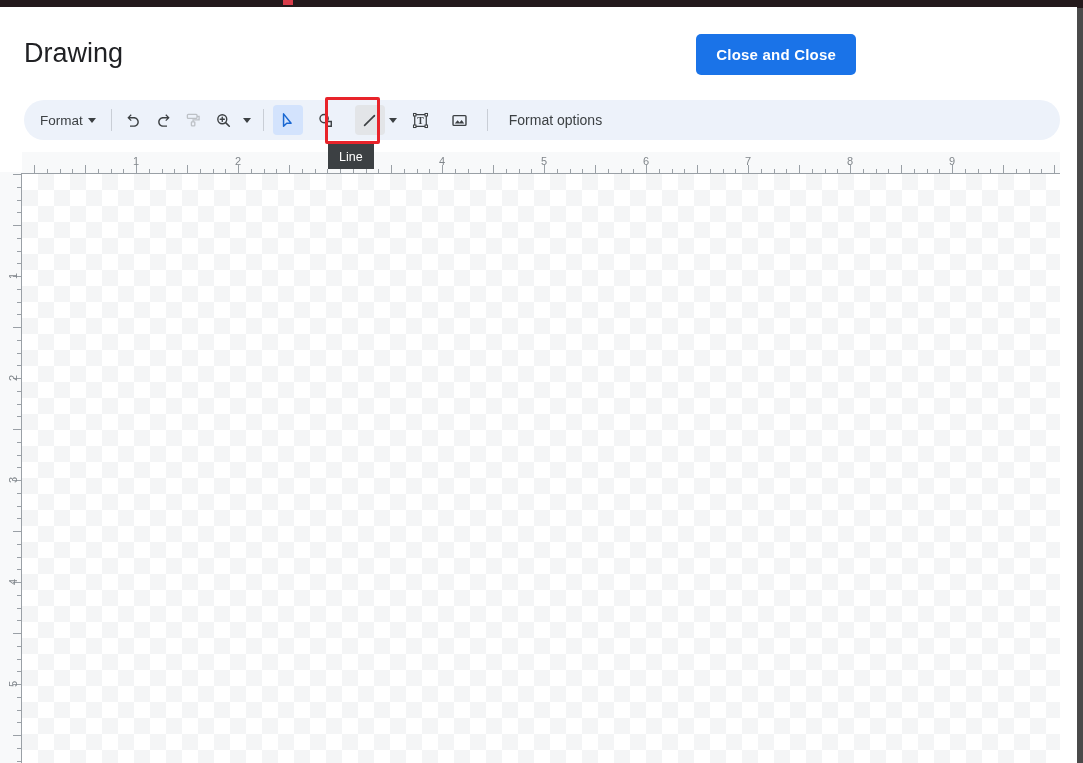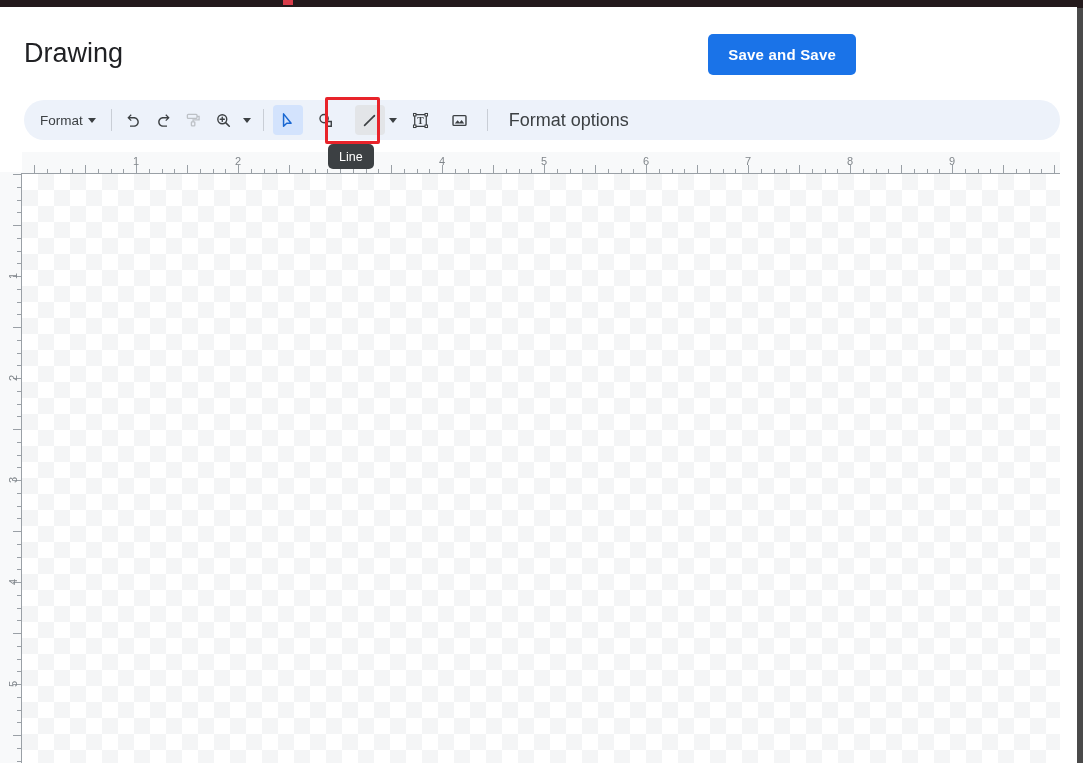--- a/index.html
+++ b/index.html
@@ -143,21 +143,21 @@
     justify-content: center;
     cursor: pointer;
     border-radius: 4px;
     flex: none;
   }
   .tb-active { background: #d3e3fd; }
   .tb-disabled { cursor: default; opacity: 1; }
   .tb-format {
     margin-left: 2px;
     padding: 0 12px;
-    font-size: 18px;
+    font-size: 14px;
     color: #3c4043;
     width: auto;
   }
   .tb-icon { display: block; }
 
   
   .tool-highlight {
     position: absolute;
     left: 325px;
     top: 97px;
@@ -172,21 +172,21 @@
   
   .tooltip {
     position: absolute;
     left: 328px;
     top: 144px;
     height: 25px;
     padding: 0 11px;
     background: #3c4043;
     color: #ffffff;
     font-size: 12.5px;
-    border-radius: 5px;
+    border-radius: 0;
     display: flex;
     align-items: center;
     justify-content: center;
     z-index: 40;
     white-space: nowrap;
   }
 
   
   .ruler-h {
     position: absolute;
@@ -293,21 +293,21 @@
 
   <div class="chrome-top">
     <div class="chrome-top-accent"></div>
   </div>
   <div class="chrome-right">
     <div class="chrome-right-top"></div>
   </div>
 
   <div class="dialog-header">
     <div class="page-title">Drawing</div>
-    <button class="save-btn">Save and Save</button>
+    <button class="save-btn">Close and Close</button>
   </div>
 
   <div class="toolbar">
 
     <div class="tb-item tb-actions">
       <span>Format</span>
       <span class="tb-caret"></span>
     </div>
 
     <div class="tb-sep"></div>

